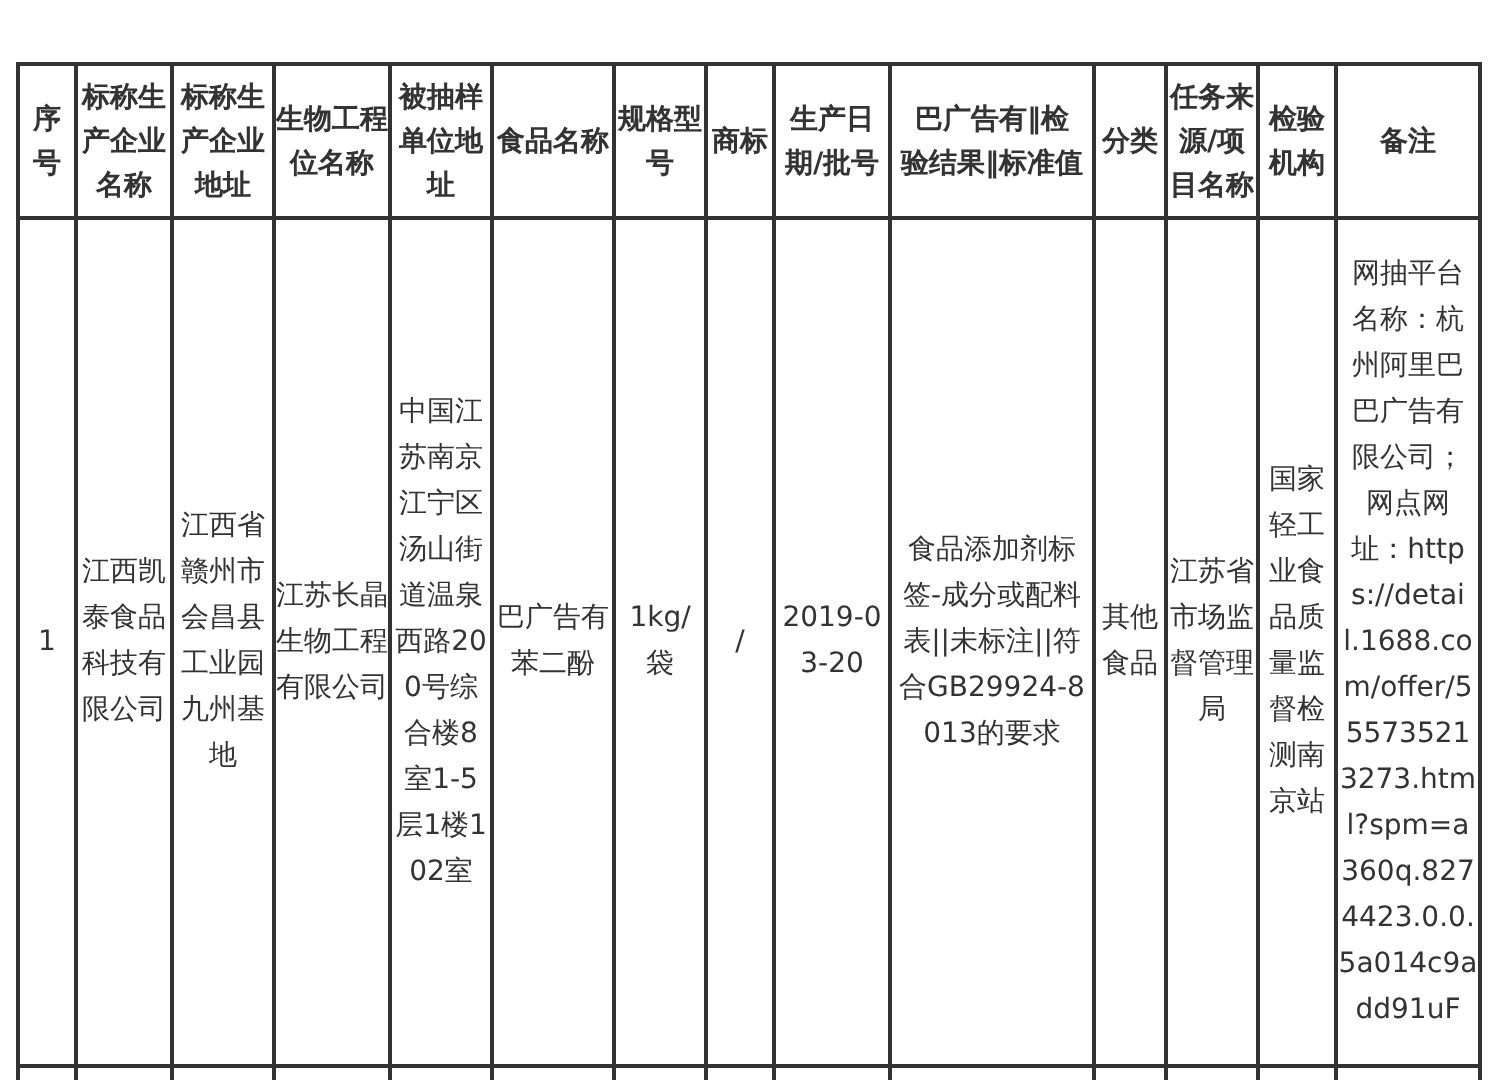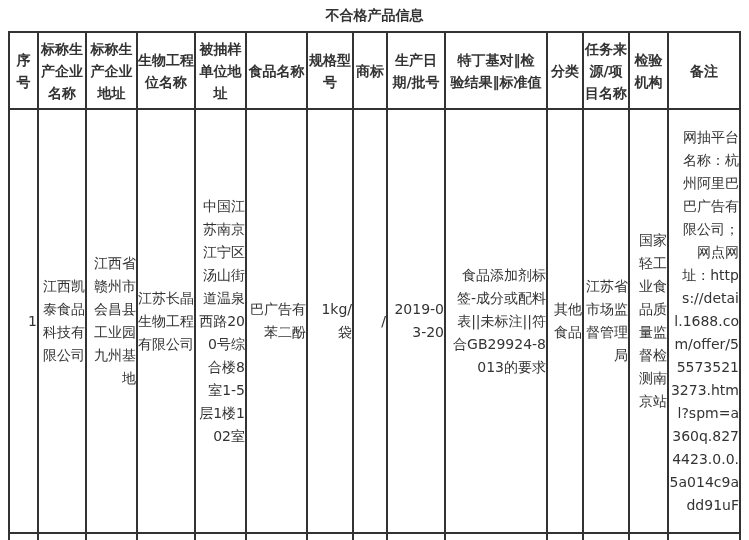--- a/index.html
+++ b/index.html
@@ -42,32 +42,30 @@
     word-wrap: break-word;
     overflow: hidden;
   }
   .info-table th {
     font-weight: bold;
     line-height: 22px;
   }
   .info-table td {
     font-weight: normal;
     line-height: 23px;
-    text-align: right;
   }
   tr.header-row { height: 77px; }
   tr.data-row { height: 424px; }
   tr.clipped-row { height: 30px; }
 </style>
 </head>
 <body>
 
 <div class="page">
 
-  <div class="page-title">不合格产品信息</div>
 
   <table class="info-table">
     <colgroup>
       <col style="width:29px">
         <col style="width:48px">
         <col style="width:51px">
       <col style="width:58px">
         <col style="width:51px">
         <col style="width:61px">
       <col style="width:46px">
@@ -92,21 +90,21 @@
 位名称</th>
         <th>被抽样
 单位地
 址</th>
         <th>食品名称</th>
         <th>规格型
 号</th>
         <th>商标</th>
         <th>生产日
 期/批号</th>
-        <th>特丁基对‖检
+        <th>巴广告有‖检
 验结果‖标准值</th>
         <th>分类</th>
         <th>任务来
 源/项
 目名称</th>
         <th>检验
 机构</th>
         <th>备注</th>
       </tr>
     </thead>

